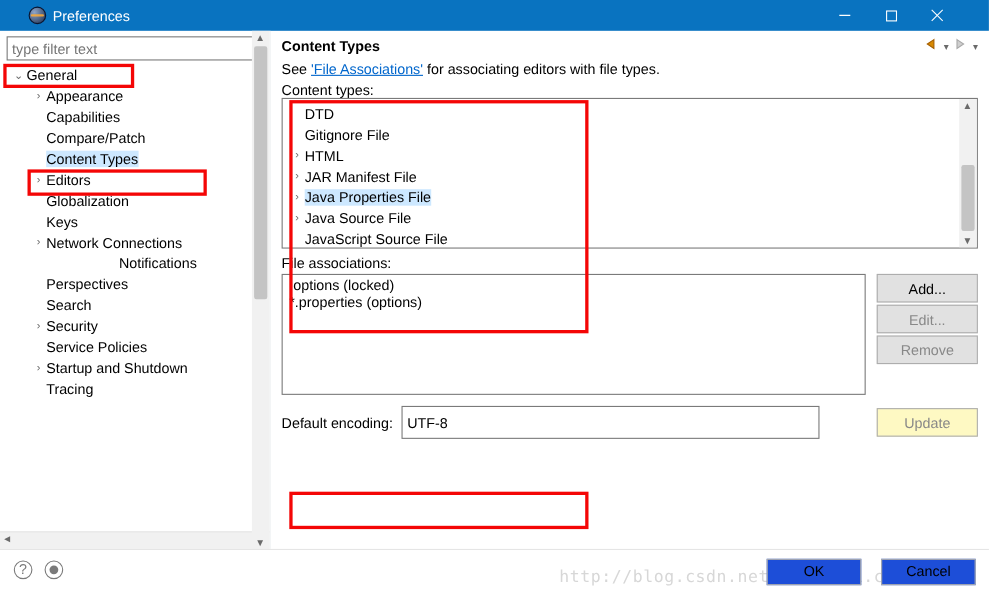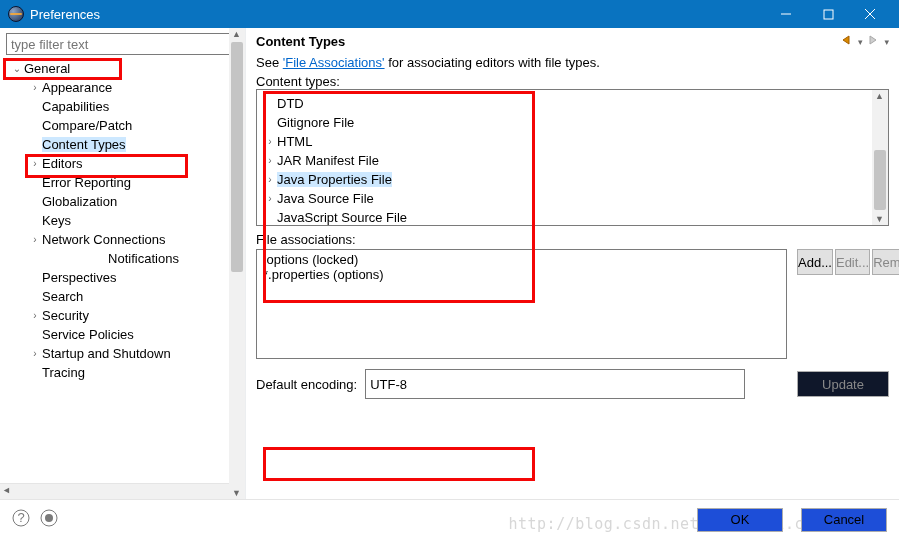--- a/index.html
+++ b/index.html
@@ -1,17 +1,17 @@
 <!DOCTYPE html>
 <html><head>
 <meta charset="utf-8">
 <style>
 *{box-sizing:border-box;margin:0;padding:0;font-family:"Segoe UI",Tahoma,sans-serif;font-size:13px;color:#000}
 body{background:#fff;width:899px;height:539px;overflow:hidden;position:relative}
-.titlebar{height:28px;background:#0973c0;display:flex;align-items:center;padding:0 8px;color:#fff}
+.titlebar{height:28px;background:#0973c0;display:flex;align-items:center;padding:0 26px;color:#fff}
 .titlebar .title{flex:1;color:#fff;font-size:13px}
 .titlebar .btn{width:42px;height:28px;display:flex;align-items:center;justify-content:center}
 .titlebar svg{stroke:#fff}
 .eclipse-icon{width:16px;height:16px;margin-right:6px;border-radius:50%;background:radial-gradient(circle at 30% 30%,#8ea5c8,#1b2c4c);border:1px solid #0a1530;position:relative;overflow:hidden}
 .eclipse-icon::before{content:"";position:absolute;left:1px;right:1px;top:6px;height:2px;background:rgba(255,170,50,.85);border-radius:2px}
 .content{display:flex;height:calc(100% - 28px - 40px)}
 .left{width:246px;border-right:1px solid #eceef0;display:flex;flex-direction:column;position:relative}
 .filter{margin:5px 6px 2px 6px}
 .filter input{width:100%;height:22px;border:1px solid #7a7a7a;padding:0 4px;color:#3b82f6}
 .tree{flex:1;overflow:auto;padding:2px 0 2px 4px}
@@ -29,26 +29,26 @@
 .hint{margin-bottom:4px}
 .hint a{color:#0066cc;text-decoration:underline}
 .ct-box{border:1px solid #7a7a7a;height:137px;overflow:hidden;position:relative}
 .ct-list{padding:4px 0}
 .ct-row{display:flex;align-items:center;height:19px;padding-left:22px}
 .ct-row .arrow{width:14px;margin-left:-16px;display:inline-flex;justify-content:center;color:#6a6a6a;font-size:10px}
 .ct-row.selected .label{background:#cde8ff}
 .fa-label{margin-top:6px}
 .fa-area{display:flex;gap:10px;margin-top:2px}
 .fa-list{flex:1;border:1px solid #7a7a7a;height:110px;padding:2px 6px}
-.side-btns{width:92px;display:flex;flex-direction:row;gap:2px}
+.side-btns{width:92px;display:flex;flex-direction:column;gap:2px}
 .side-btns button{height:26px;border:1px solid #adadad;background:#e1e1e1}
 .side-btns button.disabled{color:#888}
 .enc-row{display:flex;align-items:center;gap:8px;margin-top:10px}
 .enc-row input{height:30px;border:1px solid #7a7a7a;padding:0 4px;flex:1;max-width:380px}
-.enc-row button{width:92px;height:26px;border:1px solid #adadad;background:#0f172a;color:#888;margin-left:auto}
+.enc-row button{width:92px;height:26px;border:1px solid #adadad;background:#fef9c3;color:#888;margin-left:auto}
 .footer{position:absolute;left:0;right:0;bottom:0;height:40px;border-top:1px solid #e5e5e5;display:flex;align-items:center;padding:0 12px}
 .footer .left-icons{display:flex;gap:10px;align-items:center}
 .footer .right-btns{margin-left:auto;display:flex;gap:18px}
 .footer button{width:86px;height:24px;border:1px solid #adadad;background:#1d4ed8}
 .tri{font-size:9px;color:#6a6a6a}
 .url-watermark{position:absolute;right:76px;bottom:6px;color:#d7d7d7;font-size:15px;letter-spacing:.5px;pointer-events:none;font-family:Consolas,monospace;z-index:-1}
 
 
 #rb1{left:3px;top:58px;width:119px;height:22px}
 #rb2{left:25px;top:154px;width:163px;height:24px}
@@ -101,24 +101,20 @@
           <span class="arrow"></span>
           <span class="label">Compare/Patch</span>
         </div>
         <div class="tree-row selected" style="padding-left: 24px;">
           <span class="arrow"></span>
           <span class="label">Content Types</span>
         </div>
         <div class="tree-row" style="padding-left: 24px;">
           <span class="arrow">›</span>
           <span class="label">Editors</span>
-        </div>
-        <div class="tree-row" style="padding-left: 24px;">
-          <span class="arrow"></span>
-          <span class="label">Error Reporting</span>
         </div>
         <div class="tree-row" style="padding-left: 24px;">
           <span class="arrow"></span>
           <span class="label">Globalization</span>
         </div>
         <div class="tree-row" style="padding-left: 24px;">
           <span class="arrow"></span>
           <span class="label">Keys</span>
         </div>
         <div class="tree-row" style="padding-left: 24px;">

